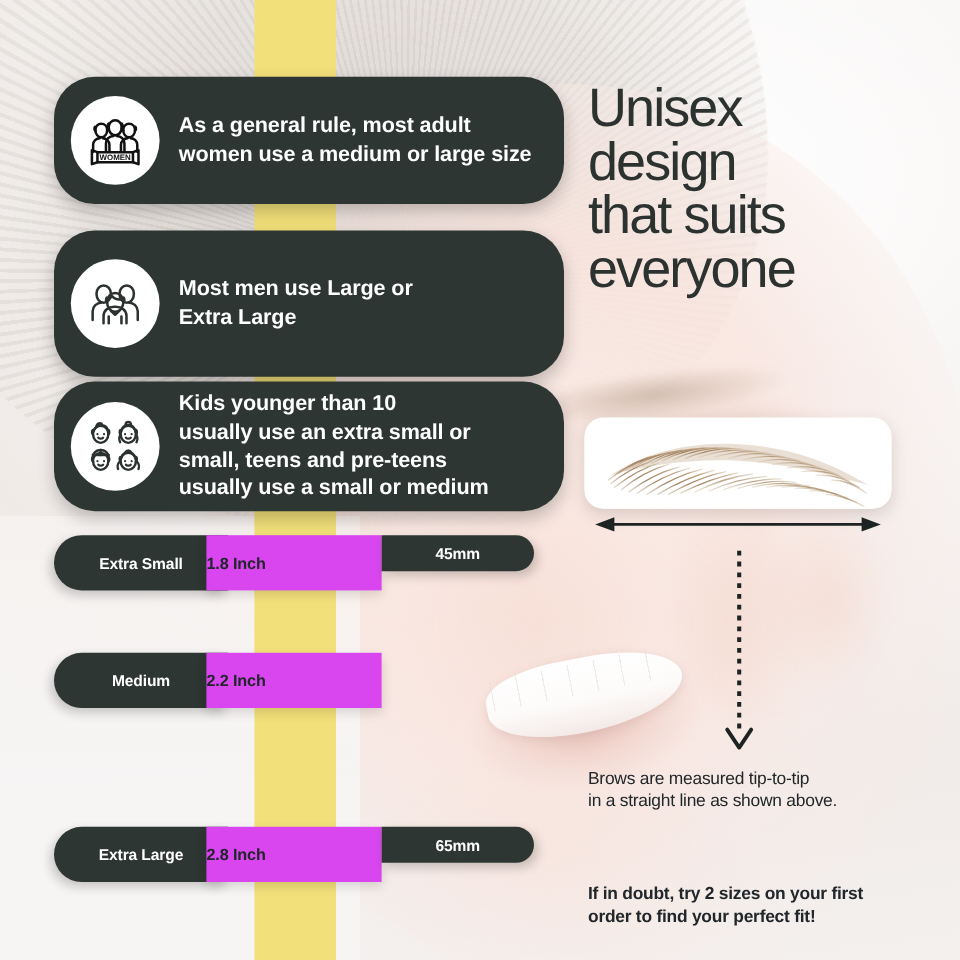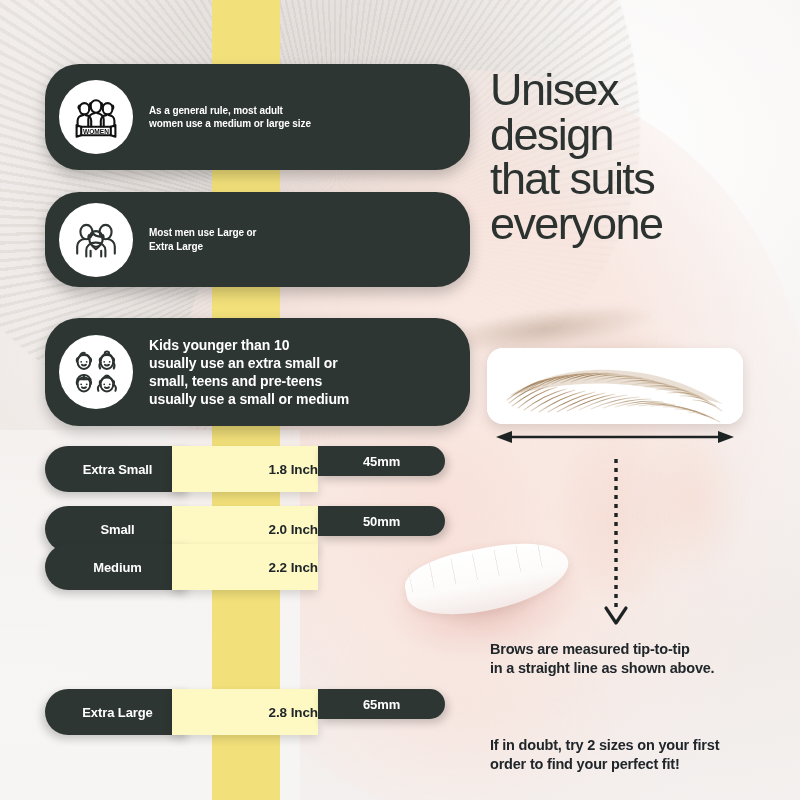--- a/index.html
+++ b/index.html
@@ -117,39 +117,39 @@
     box-shadow:0 6px 14px rgba(0,0,0,.22);
     display:flex; align-items:center; padding:0 16px 0 14px;
   }
   .info-card .badge{
     width:74px; height:74px; min-width:74px; border-radius:50%;
     background:#fff; display:flex; align-items:center; justify-content:center;
     margin-right:16px;
   }
   .info-card .badge svg{ display:block; }
   .info-card .ctext{
-    color:#fff; font-weight:bold; font-size:10px; line-height:1.33;
+    color:#fff; font-weight:bold; font-size:18px; line-height:1.33;
     letter-spacing:-.1px; white-space:pre-line;
   }
   #card-women{ top:64px; height:106px; }
-  #card-men  { top:192px; height:95px; }
+  #card-men  { top:192px; height:122px; }
   #card-kids { top:318px; height:108px; }
-  #card-kids .ctext{ font-size:14px; line-height:1.30; }
+  #card-kids .ctext{ font-size:18px; line-height:1.30; }
 
   
   .size-row{ position:absolute; left:45px; width:400px; height:46px; }
   .size-row .pill-left{
     position:absolute; left:0; top:0; width:145px; height:46px;
     background:#2e3634; border-radius:23px 0 0 23px;
     display:flex; align-items:center; justify-content:center;
     box-shadow:-3px 4px 9px rgba(0,0,0,.20);
   }
   .size-row .mid{
     position:absolute; left:127px; top:0; width:146px; height:46px;
-    background:#fef9c3; display:flex; align-items:center; justify-content:flex-end;
+    background:#d946ef; display:flex; align-items:center; justify-content:flex-start;
     box-shadow:0 4px 9px rgba(0,0,0,.14);
   }
   .size-row .pill-right{
     position:absolute; left:273px; top:0; width:127px; height:30px;
     background:#2e3634; border-radius:0 23px 23px 0;
     display:flex; align-items:center; justify-content:center;
     box-shadow:3px 4px 9px rgba(0,0,0,.20);
     text-align:right;
   }
   .size-row .lbl{ color:#fff; font-weight:bold; font-size:13px; letter-spacing:-.1px; }
@@ -168,21 +168,21 @@
     background:#fff; border-radius:16px; overflow:hidden;
     box-shadow:0 5px 12px rgba(120,100,95,.22);
   }
   .brow-art{ position:absolute; inset:0; }
   #measure-arrow{ position:absolute; left:492px; top:428px; width:246px; height:18px; }
   #dotted-arrow{ position:absolute; left:588px; top:455px; width:56px; height:175px; }
 
   
   #note-1{
     position:absolute; left:490px; top:640px; width:300px;
-    color:#20262a; font-weight:bold; font-size:14.5px; line-height:1.32;
+    color:#20262a; font-weight:normal; font-size:14.5px; line-height:1.32;
     letter-spacing:-.2px; white-space:pre-line;
   }
   #note-2{
     position:absolute; left:490px; top:692px; width:300px;
     color:#20262a; font-weight:bold; font-size:14.5px; line-height:1.32;
     letter-spacing:-.2px; white-space:pre-line;margin-top:44px;
   }
 </style>
 </head>
 <body>
@@ -332,31 +332,20 @@
       <span class="lbl">Extra Small</span>
     </div>
     <div class="mid">
       <span class="inch">1.8 Inch</span>
     </div>
     <div class="pill-right">
       <span class="lbl">45mm</span>
     </div>
   </div>
 
-  <div class="size-row" style="top:506px">
-    <div class="pill-left">
-      <span class="lbl">Small</span>
-    </div>
-    <div class="mid">
-      <span class="inch">2.0 Inch</span>
-    </div>
-    <div class="pill-right">
-      <span class="lbl">50mm</span>
-    </div>
-  </div>
 
   <div class="size-row" style="top:544px">
     <div class="pill-left">
       <span class="lbl">Medium</span>
     </div>
     <div class="mid">
       <span class="inch">2.2 Inch</span>
     </div>
   </div>
 

